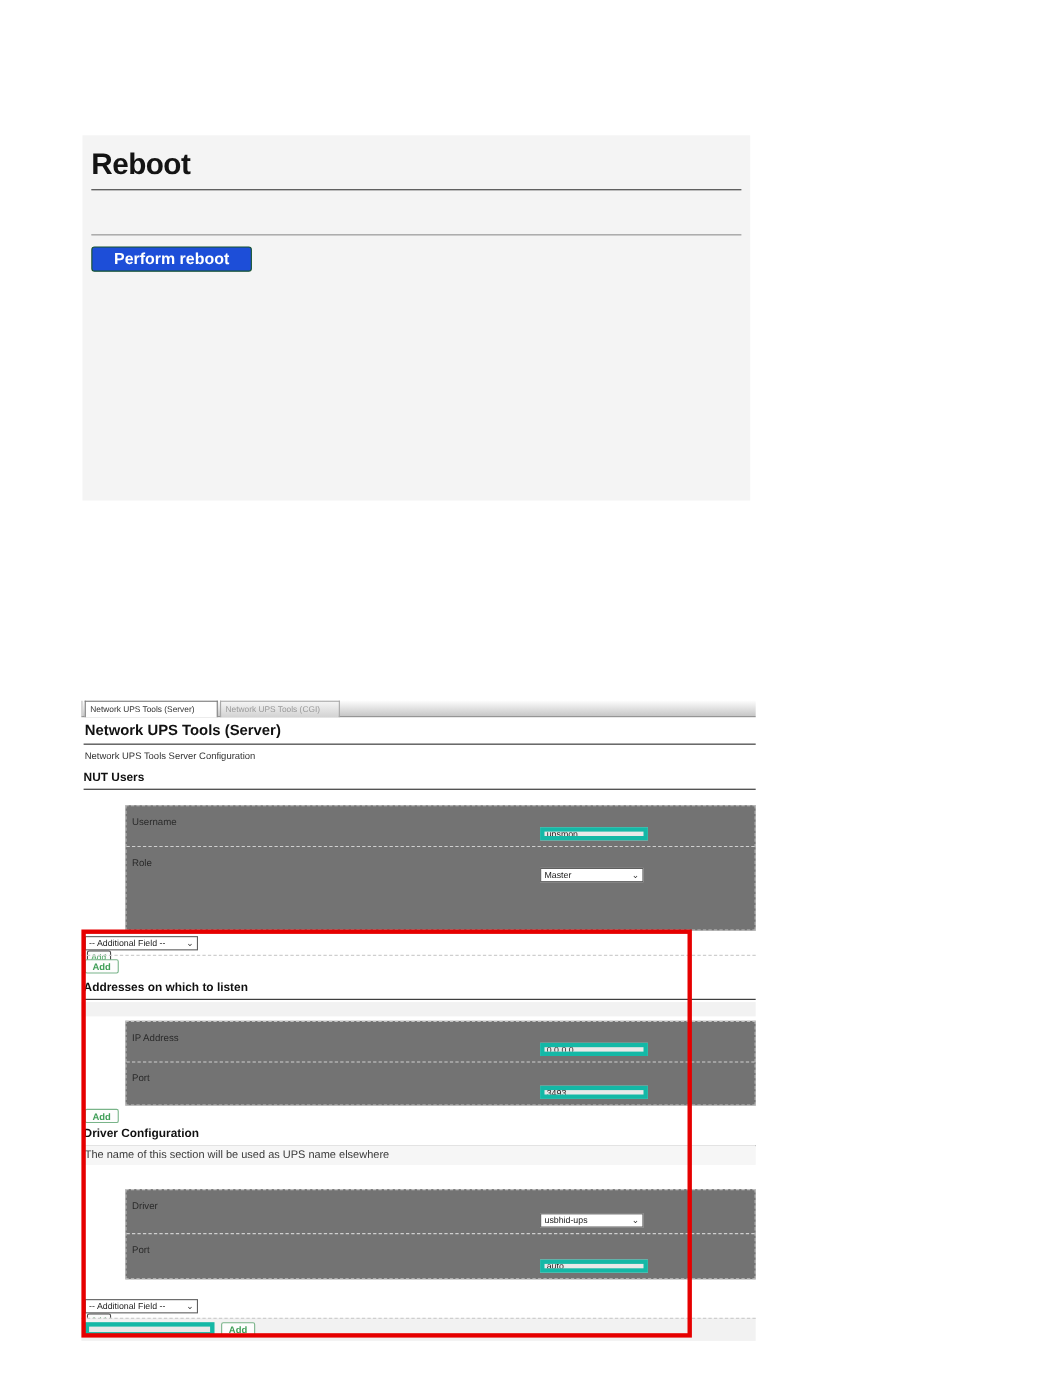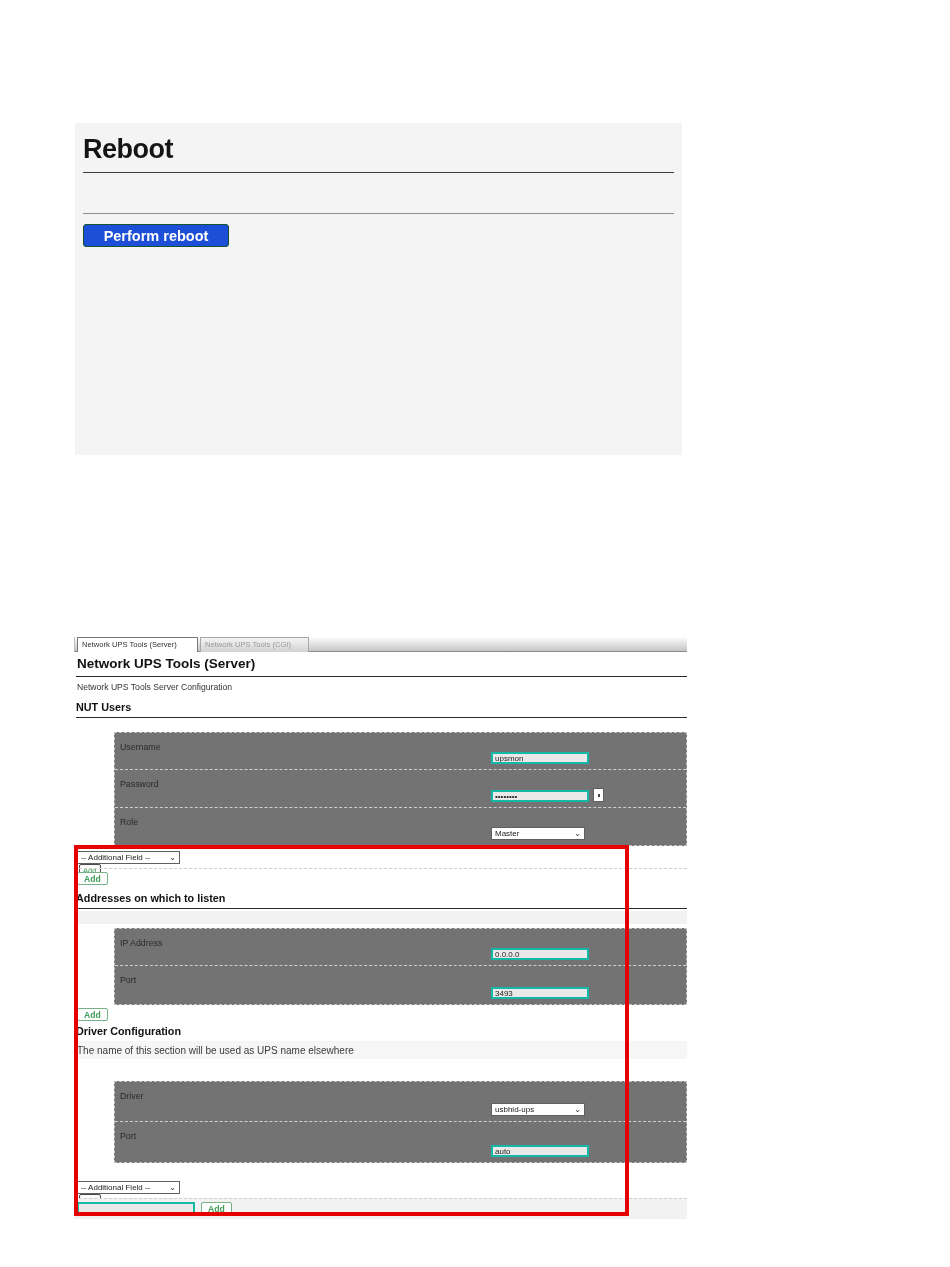--- a/index.html
+++ b/index.html
@@ -31,21 +31,21 @@
   .subtitle { position:absolute; left:3px; top:45px; font-size:8.6px; color:#333; }
 
   .sect-head { position:absolute; left:2px; right:0; font-size:10.8px; font-weight:bold; color:#111; padding-bottom:4px; border-bottom:1px solid #2b2b2b; }
 
   .fieldset { position:absolute; left:1px; right:0; border:1px dashed #c2c2c2; background:#737373;margin-left:39px; }
   .frow { position:relative; width:100%; border-bottom:1px dashed #cfcfcf; }
   .frow.last { border-bottom:none; }
   .flbl { position:absolute; left:5px; top:9px; font-size:8.8px; color:#2a2a2a; }
   .ctl { position:absolute; left:376px; bottom:5px; }
 
-  .inp { width:98px; height:12px; background:#e9e9e9; border:2px solid #14b8a6; font-family:"Liberation Sans",sans-serif;
+  .inp { width:98px; height:12px; background:#e9e9e9; border:4px solid #14b8a6; font-family:"Liberation Sans",sans-serif;
          font-size:8px; color:#222; padding:0 2px; }
   .sel { width:94px; height:13px; background:#f2f2f2; border:1px solid #5f5f5f; display:flex; align-items:center;
          justify-content:space-between; font-size:8px; color:#222; padding:0 3px; cursor:pointer; background:#fff; }
   .chev { font-size:8px; color:#333; line-height:6px; }
   .reveal-btn { position:absolute; left:478px; bottom:5px; width:11px; height:14px; background:#fff; border:1px solid #5f5f5f;
                 cursor:pointer; display:flex; align-items:center; justify-content:center; padding:0; }
   .dot { width:2px; height:3px; background:#444; display:block; }
 
   .addl-row { position:absolute; left:3px; display:flex; align-items:flex-start;flex-direction:column; }
   .sel.addl { width:103px; }
@@ -87,27 +87,20 @@
     <h2 class="pg-title">Network UPS Tools (Server)</h2>
     <div class="title-rule"></div>
     <div class="subtitle">Network UPS Tools Server Configuration</div>
 
     <h3 class="sect-head" style="top:64px;">NUT Users</h3>
 
     <div class="fieldset" style="top:95px; height:114px;">
       <div class="frow" style="height:37px;">
         <span class="flbl">Username</span>
         <input class="inp ctl" value="upsmon" style="">
-      </div>
-      <div class="frow" style="height:38px;">
-        <span class="flbl">Password</span>
-        <input class="inp ctl" value="••••••••" style="">
-        <button class="reveal-btn">
-            <span class="dot"></span>
-          </button>
       </div>
       <div class="frow last" style="height:37px;">
         <span class="flbl">Role</span>
         <div class="sel ctl">
           <span>Master</span>
           <span class="chev">⌄</span>
         </div>
       </div>
     </div>
 

